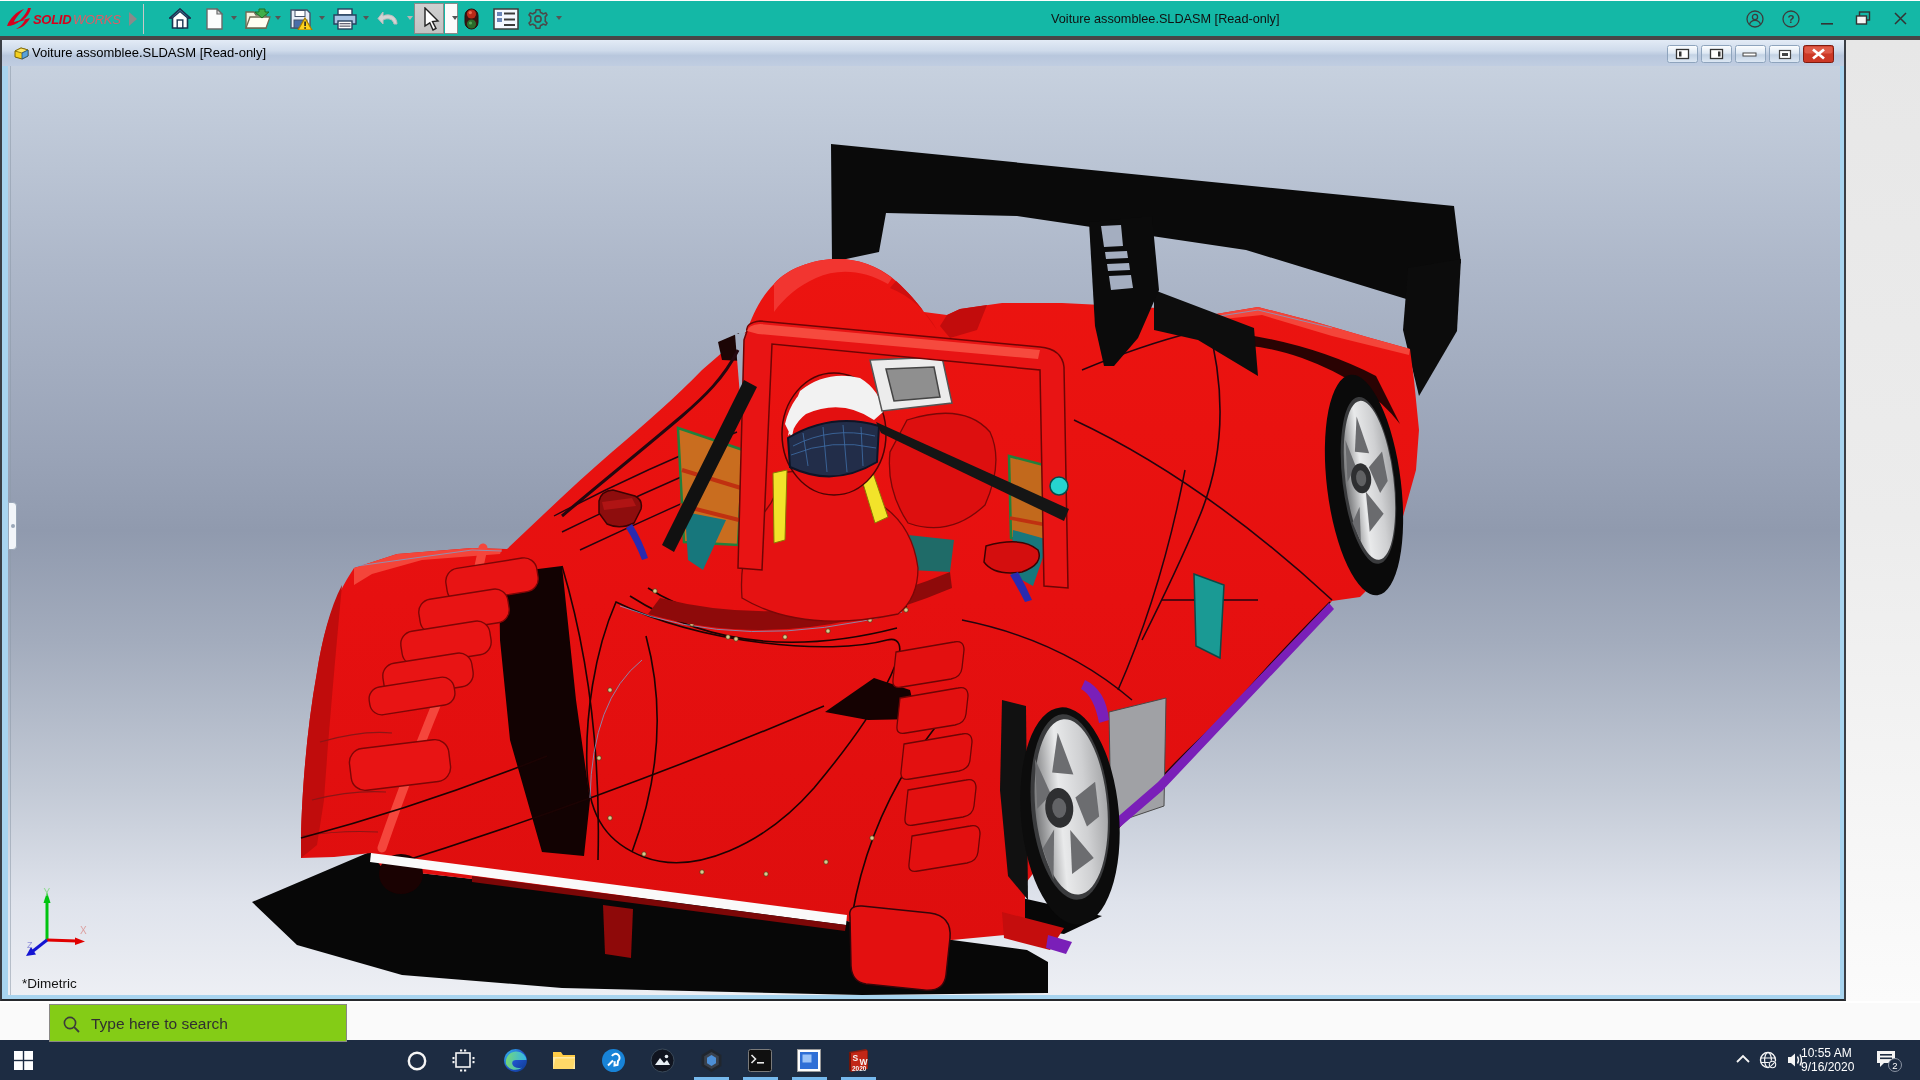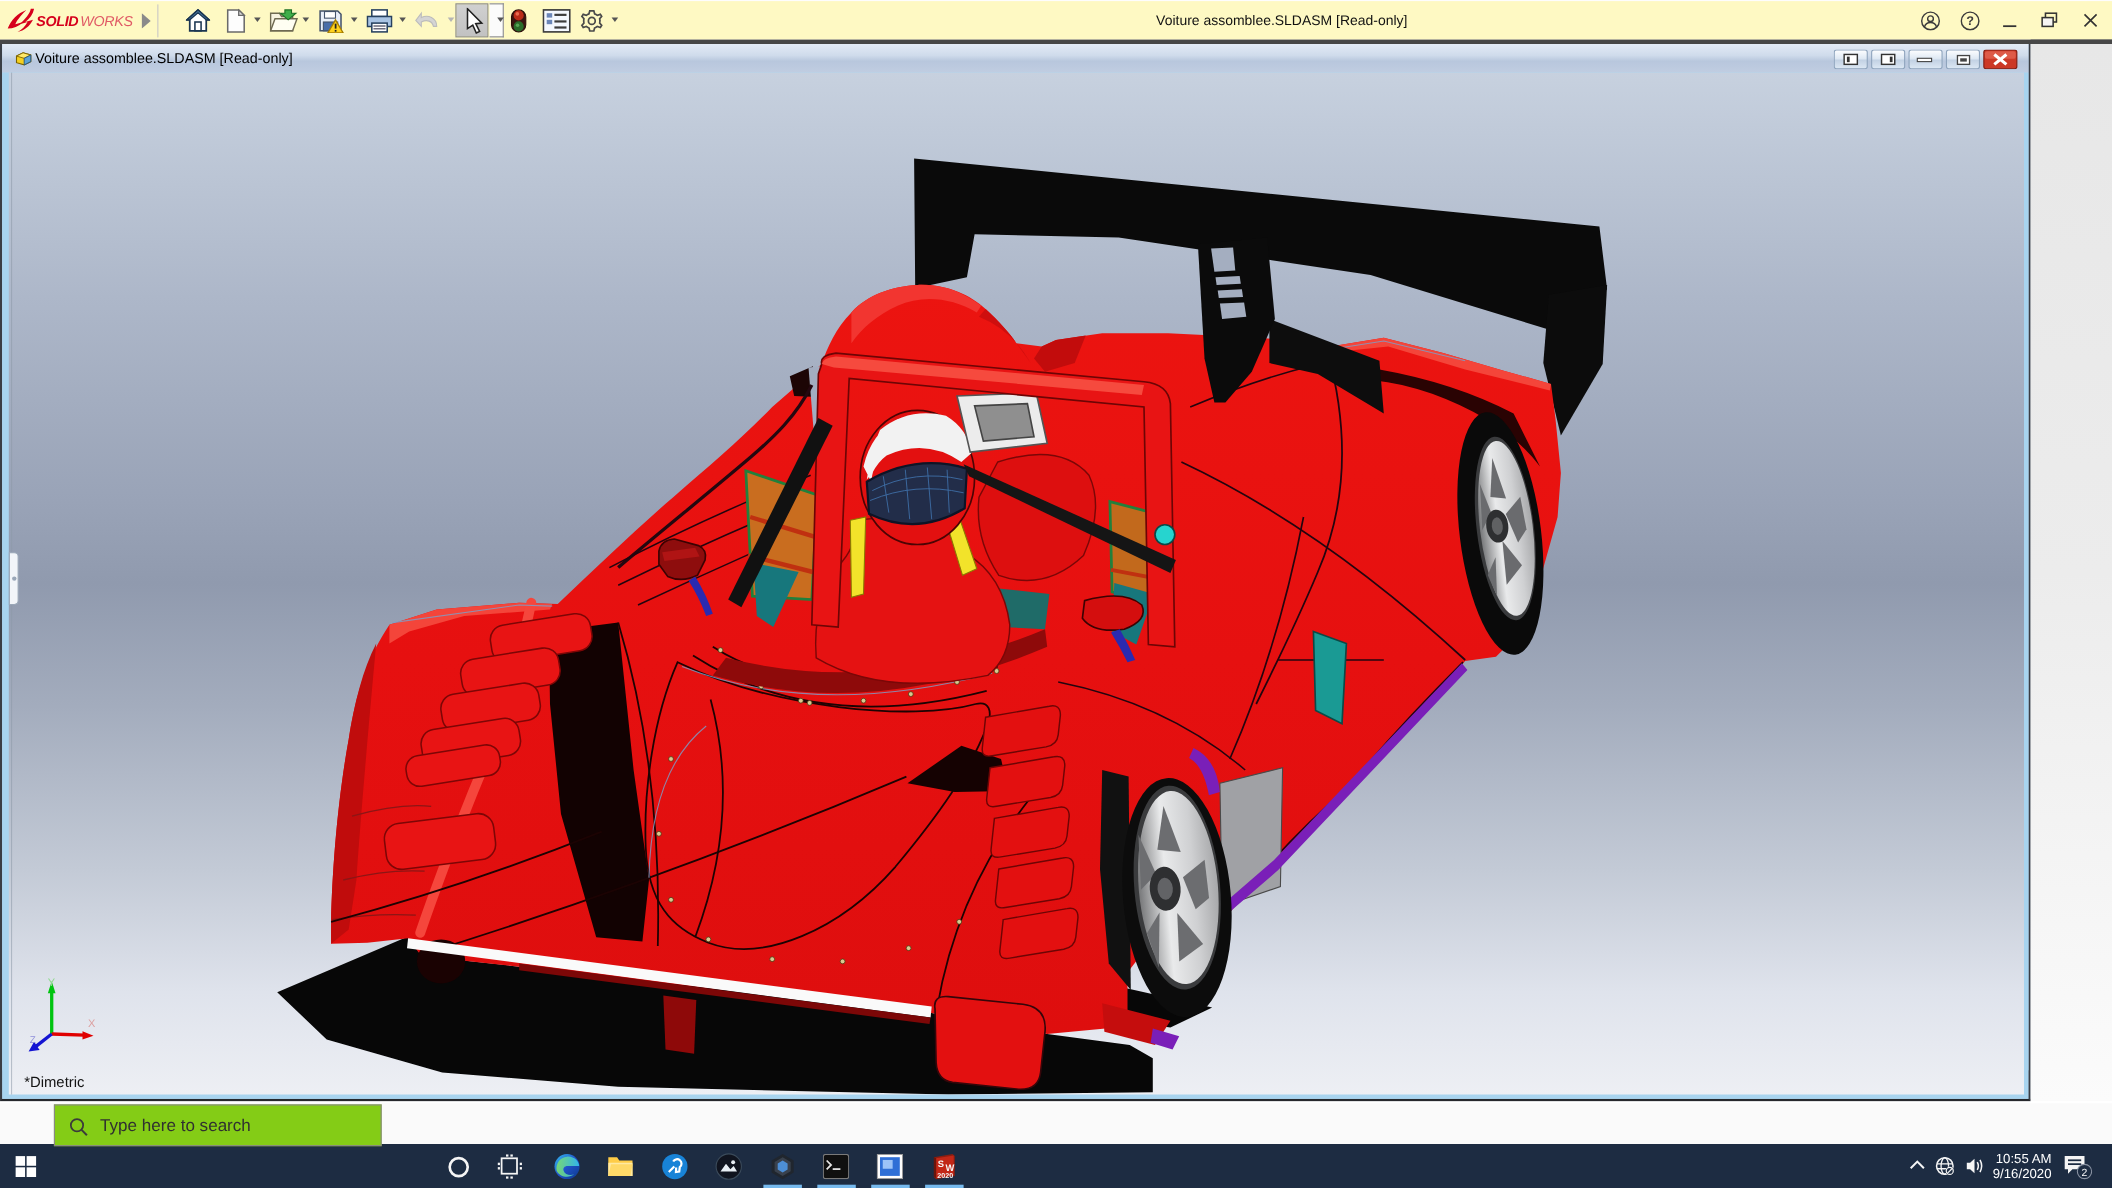--- a/index.html
+++ b/index.html
@@ -1,19 +1,19 @@
 <!DOCTYPE html>
 <html><head>
 <meta charset="utf-8">
 <style>
 * { margin:0; padding:0; box-sizing:border-box; }
 html,body { width:1920px; height:1080px; overflow:hidden; font-family:"Liberation Sans", sans-serif; }
 #root { position:absolute; left:0; top:0; width:1920px; height:1080px; background:#ffffff; }
 
-#topbar { position:absolute; left:0; top:0; width:1920px; height:36px; background:#fef9c3; border-top:1px solid #fdfdfd; }
+#topbar { position:absolute; left:0; top:0; width:1920px; height:36px; background:#14b8a6; border-top:1px solid #fdfdfd; }
 #topbar .sep { position:absolute; top:3px; width:1px; height:30px; background:#c9c8c6; }
 #appborder { position:absolute; left:0; top:36px; width:1920px; height:4px; background:#474747; }
 #title { position:absolute; top:0; left:1051px; width:200px; height:36px; line-height:36px; font-size:12.7px; color:#111; white-space:nowrap; }
 .tbicon { position:absolute; top:7px; }
 .dd { position:absolute; top:15px; width:0; height:0; border-left:3.5px solid transparent; border-right:3.5px solid transparent; border-top:4.5px solid #555; }
 
 #childwin { position:absolute; left:0; top:40px; width:1846px; height:961px; background:#9aa5b8; border-left:2px solid #3a3e45; border-right:2px solid #3a3e45; border-bottom:2px solid #26282c; }
 #childbar { position:absolute; left:0; top:0; width:1842px; height:26px; background:linear-gradient(180deg,#e3ebf6 0%,#cfdbeb 40%,#b8c7dd 60%,#c0cde1 100%); }
 #childbar .ttl { position:absolute; left:30px; top:0; height:26px; line-height:26px; font-size:13px; color:#000; }
 #viewport { position:absolute; left:0px; top:26px; width:1842px; height:933px; background:linear-gradient(180deg,#a8d4ef 0%, #a8d4ef 100%); }
@@ -22,21 +22,21 @@
 #vpframe { position:absolute; left:0; top:0; width:1842px; height:933px; background:linear-gradient(180deg,#b9d6ee,#a6cbe8); }
 
 #rightpane { position:absolute; left:1846px; top:40px; width:74px; height:961px; background:linear-gradient(180deg,#e7e7e7 0%,#ececec 50%,#fbfbfb 100%); }
 #rightpane2 { position:absolute; left:1846px; top:36px; width:74px; height:4px; background:#474747; }
 
 #statusstrip { position:absolute; left:0; top:1003px; width:1920px; height:37px; background:#fafafa; }
 
 #taskbar { position:absolute; left:0; top:1040px; width:1920px; height:40px; background:#1d2c42; }
 #searchbox { position:absolute; left:49px; top:1004px; width:298px; height:38px; background:#84cc16; border:1px solid #8a8886; }
 #searchbox span { position:absolute; left:41px; top:0; line-height:37px; font-size:15.5px; color:#303030; }
-#clock { position:absolute; left:1801px; top:1046px; width:64px; text-align:right; color:#fff; font-size:12px; line-height:14px; }
+#clock { position:absolute; left:1801px; top:1046px; width:64px; text-align:left; color:#fff; font-size:12px; line-height:14px; }
 </style>
 </head>
 <body>
 <div id="root">
 
   <div id="topbar">
 
     <svg class="tbicon" style="left:4px; top:5px;" width="130" height="26" viewBox="0 0 130 26">
       <path d="M3 20 C6 12 12 6 20 3 C14 9 11 13 10 16 L17 14 C13 18 8 20 3 20 Z" fill="#d6001c"></path>
       <path d="M12 23 C16 21 19 18 21 14 L14 16 C19 11 23 7 24 2 L27 2 C26 7 23 11 19 14 L26 12 C23 18 18 22 12 23 Z" fill="#d6001c"></path>

